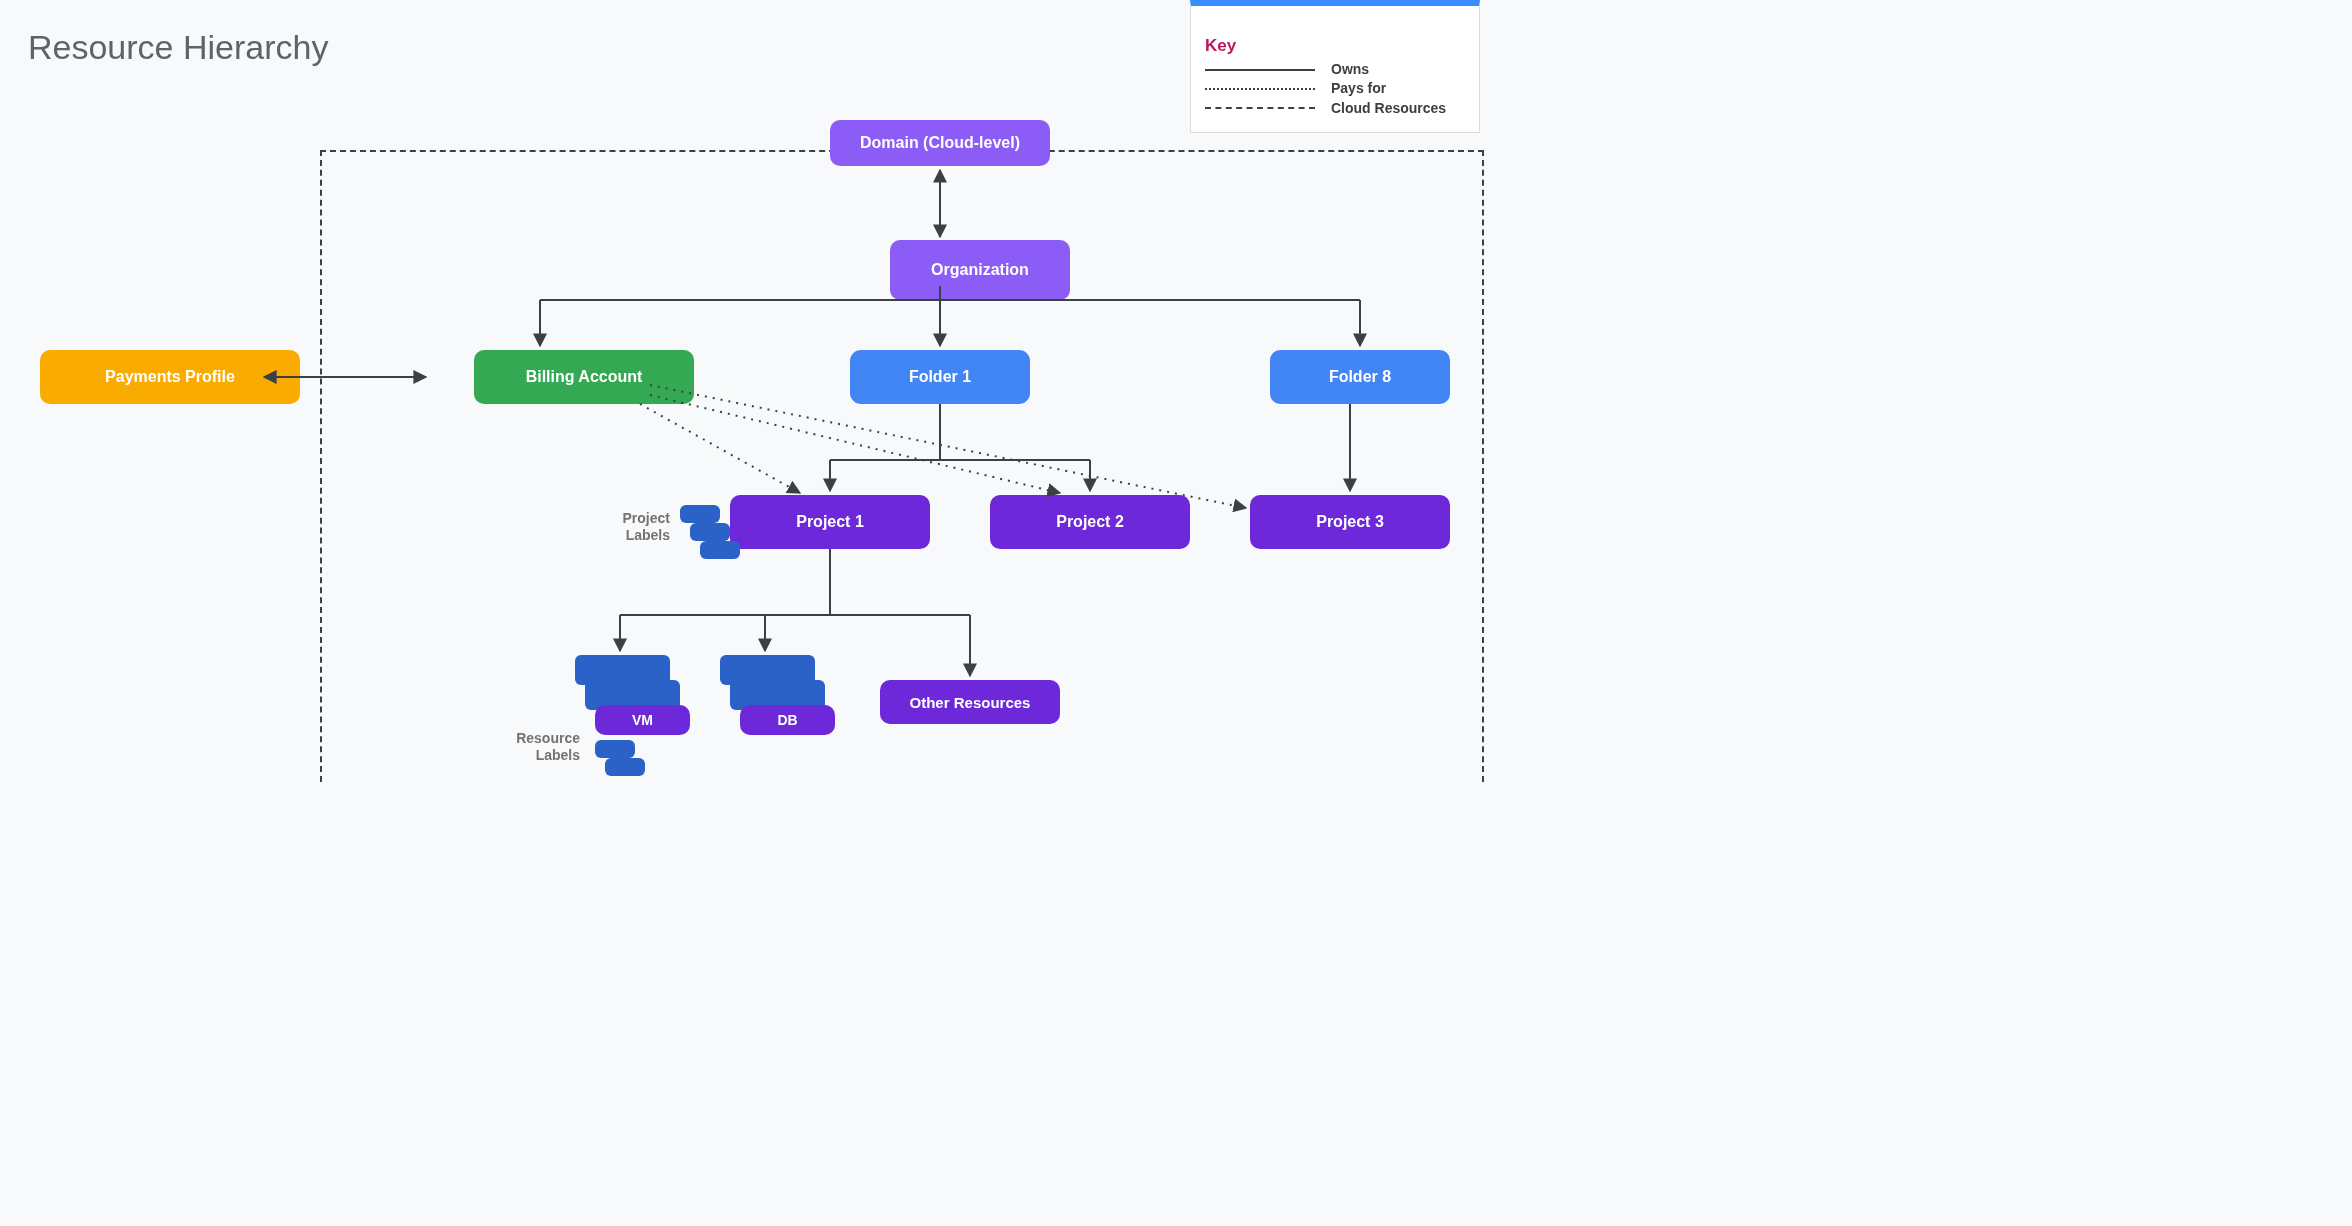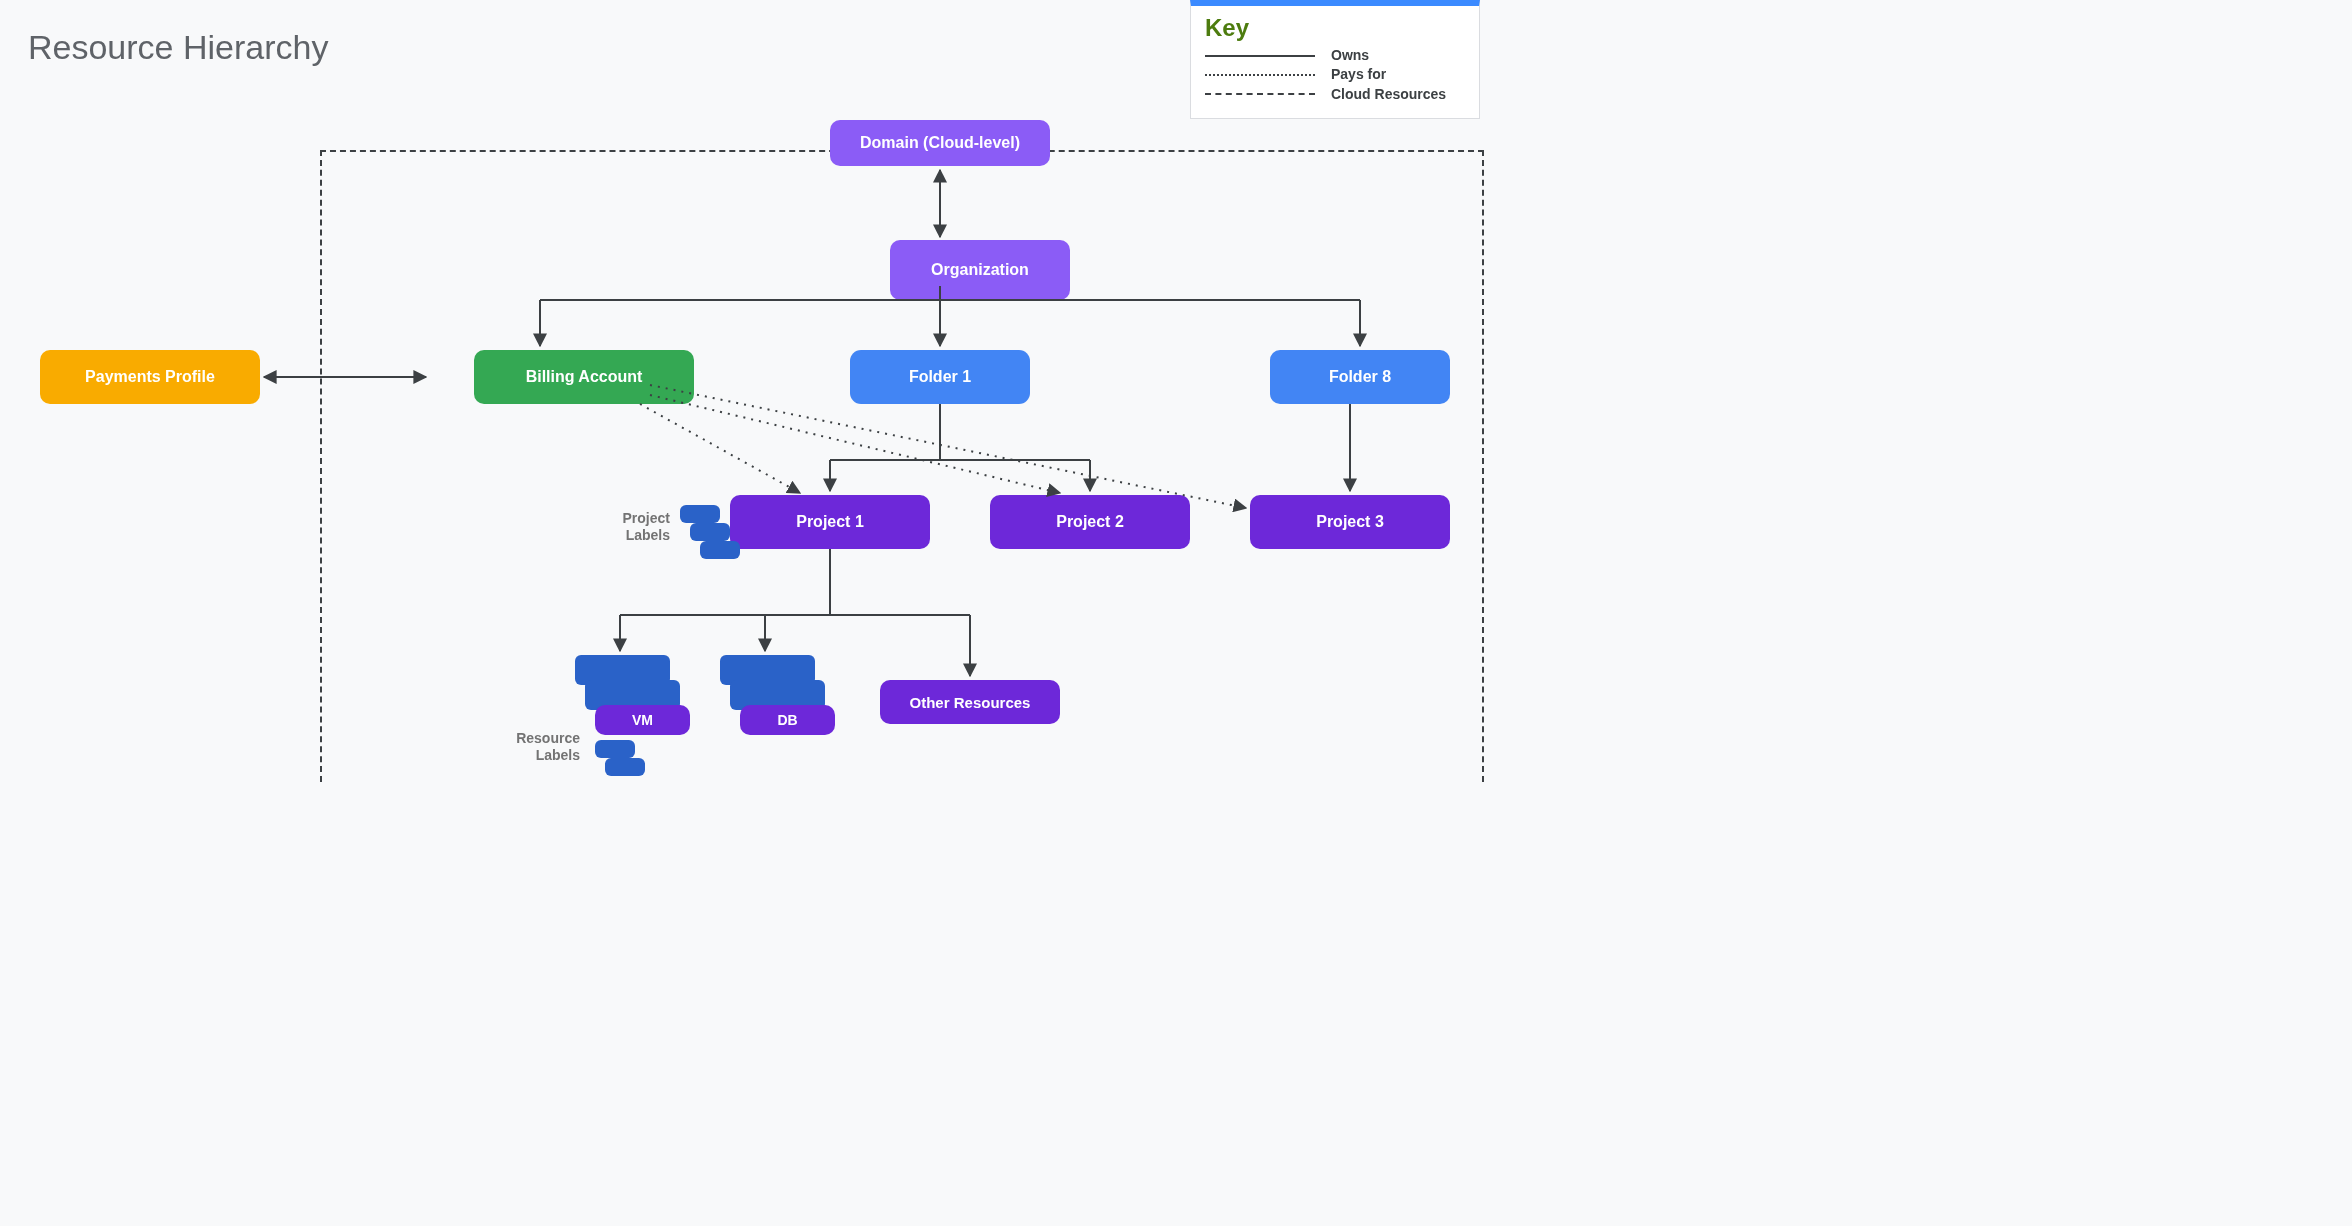--- a/index.html
+++ b/index.html
@@ -29,24 +29,25 @@
     top: 0;
     right: 24px;
     width: 290px;
     background: #fff;
     border: 1px solid #dadce0;
     border-top: 6px solid #3b8aff;
     padding: 8px 14px 12px 14px;
     box-sizing: border-box;
   }
   .legend-title {
-    color: #4d7c0f;
+    color: #be185d;
     font-weight: 700;
-    font-size: 24px;
+    font-size: 17px;
     margin-bottom: 6px;
+    margin-top: 22px;
   }
   .legend-row {
     display: flex;
     align-items: center;
     font-size: 14px;
     font-weight: 600;
     color: #3c4043;
     margin: 4px 0;
   }
   .legend-line {
@@ -144,21 +145,21 @@
   <div class="boundary"></div>
 
   <div class="node red" style="left:830px;  top:120px; width:220px; height:46px;">Domain (Cloud-level)</div>
   <div class="node red" style="left:890px;  top:240px; width:180px; height:60px;">Organization</div>
   <div class="node green" style="left:430px;  top:350px; width:220px; height:54px;">Billing Account</div>
   <div class="node blue" style="left:850px;  top:350px; width:180px; height:54px;border-radius:11px;">Folder 1</div>
   <div class="node blue" style="left:1270px; top:350px; width:180px; height:54px;">Folder 8</div>
   <div class="node blue-d" style="left:730px;  top:495px; width:200px; height:54px;">Project 1</div>
   <div class="node blue-d" style="left:990px;  top:495px; width:200px; height:54px;">Project 2</div>
   <div class="node blue-d" style="left:1250px; top:495px; width:200px; height:54px;">Project 3</div>
-  <div class="node yellow" style="left:40px;   top:350px; width:220px; height:54px;">Payments Profile</div>
+  <div class="node yellow" style="left:40px;   top:350px; width:260px; height:54px;">Payments Profile</div>
 
   <div class="chip" style="left:680px; top:505px; width:40px; height:18px;"></div>
   <div class="chip" style="left:690px; top:523px; width:40px; height:18px;"></div>
   <div class="chip" style="left:700px; top:541px; width:40px; height:18px;"></div>
   <div class="aux-label" style="left:600px; top:510px; width:70px; white-space:pre-line;">Project
 Labels</div>
 
   <div class="chip" style="left:575px; top:655px; width:95px; height:30px;"></div>
   <div class="chip" style="left:585px; top:680px; width:95px; height:30px;"></div>
   <div class="node blue-d" style="left:595px; top:705px; width:95px; height:30px; font-size:14px;">VM</div>

